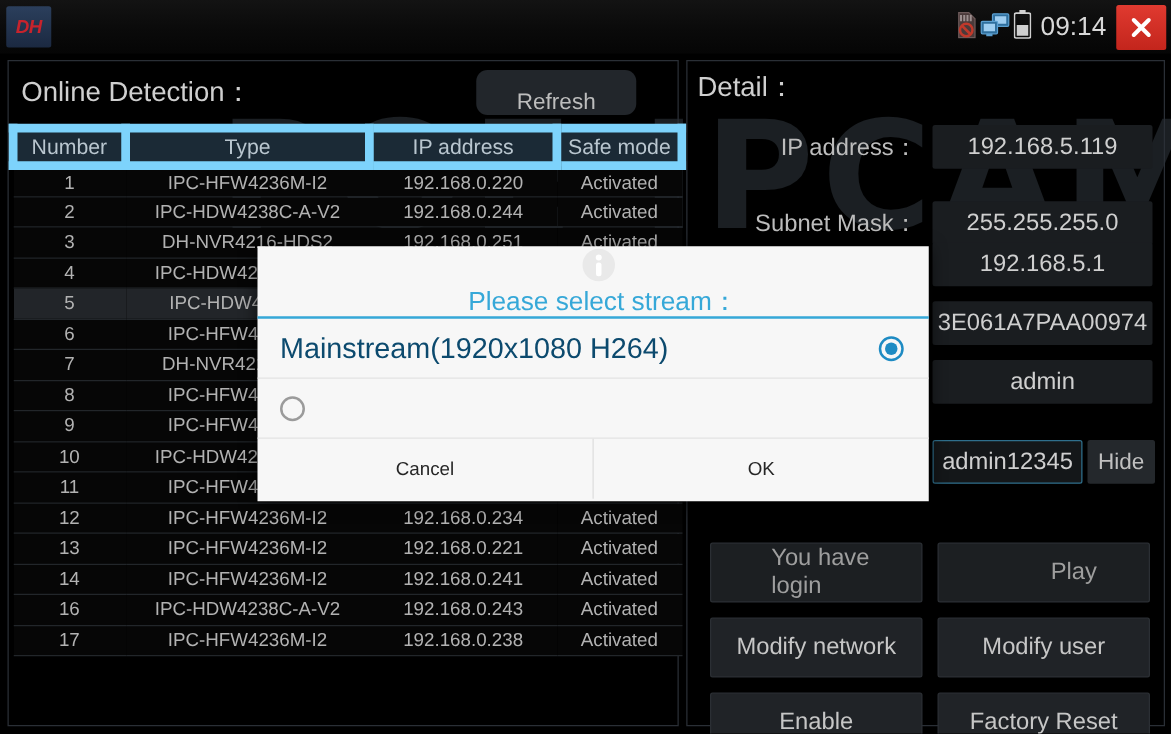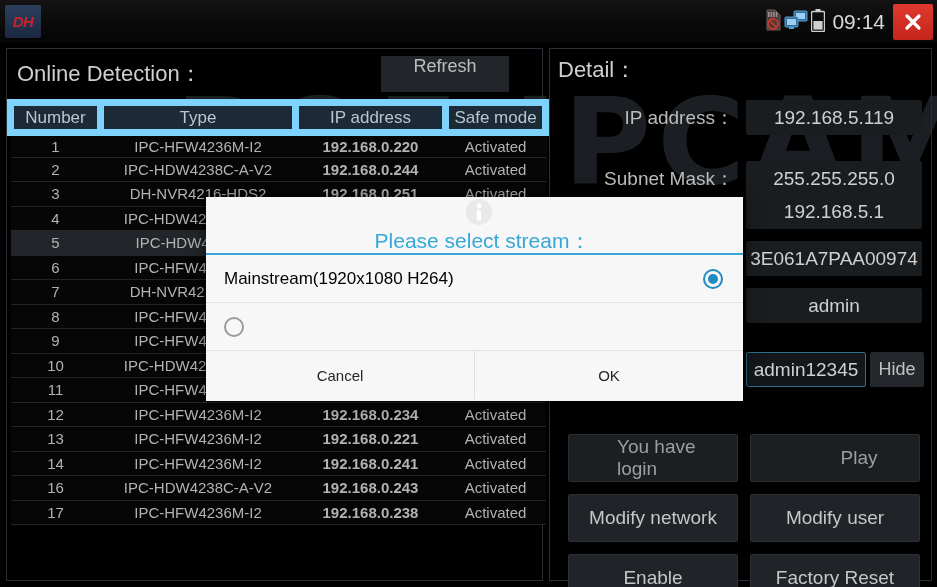--- a/index.html
+++ b/index.html
@@ -80,22 +80,22 @@
   .left-head { position: relative; height: 50px; }
   .left-title {
     position: absolute; left: 10px; top: 10px;
     color: #cfcfcf; font-size: 22px;
   }
   .refresh-btn {
     position: absolute; left: 374px; top: 7px;
     width: 128px; height: 36px;
     background: #22262b;
     border: 1px solid #2c3views;
-    border-radius: 0;
-    display: flex; align-items: flex-start; justify-content: center;
+    border-radius: 9px;
+    display: flex; align-items: flex-end; justify-content: center;
     color: #bdbdbd; font-size: 18px;
   }
   table.devices {
     width: 535px; border-collapse: collapse; table-layout: fixed;
   }
   table.devices th {
     background: #1b2a36;
     color: #b9c6cf;
     font-size: 17px; font-weight: normal;
     height: 30px;
@@ -106,21 +106,21 @@
     color: #b2b2b2; font-size: 15px;
     height: 24.5px;
     text-align: center;
     border-bottom: 1px solid #22262a;
     background: #060606;
     overflow: hidden; white-space: nowrap;
   }
   table.devices tr.sel td { background: #222529; }
   .col-num   { width: 90px; }
   .col-type  { width: 195px; }
-  .col-ip    { width: 150px; font-weight: bold; }
+  .col-ip    { width: 150px; }
   .col-safe  { width: 100px; }
 
   
   .right-panel {
     position: absolute; left: 549px; top: 48px;
     width: 383px; height: 533px;
     border: 1px solid #2a2f36;
     z-index: 5;
   }
   .right-title {
@@ -188,21 +188,21 @@
     width: 30px; height: 30px; margin-right: 8px;
     flex: 0 0 auto;
   }
   .dlg-title { color: #36a8d8; font-size: 21px; }
   .dlg-opt {
     height: 48px;
     display: flex; align-items: center;
     padding: 0 20px 0 18px;
     border-bottom: 1px solid #e3e3e3;
   }
-  .dlg-opt-label { flex: 1; color: #000000; font-size: 17px; }
+  .dlg-opt-label { flex: 1; color: #0c4a6e; font-size: 23px; }
   .radio {
     width: 20px; height: 20px; border-radius: 50%;
     border: 2px solid #9b9b9b;
     position: relative; flex: 0 0 auto;
   }
   .radio.on { border-color: #1e8bc3; }
   .radio.on::after {
     content: ""; position: absolute;
     left: 3px; top: 3px; width: 10px; height: 10px;
     border-radius: 50%; background: #1e8bc3;

